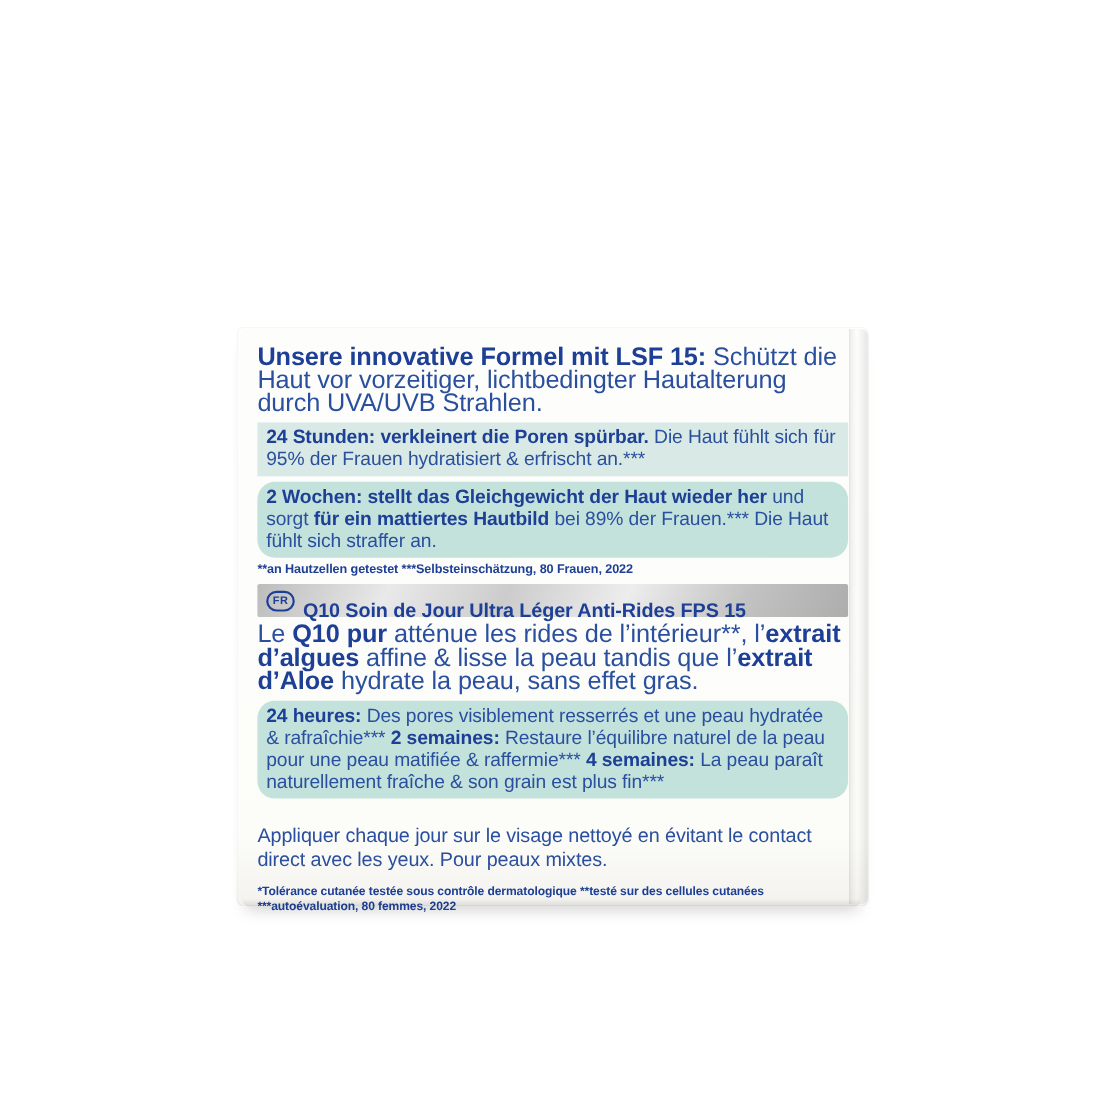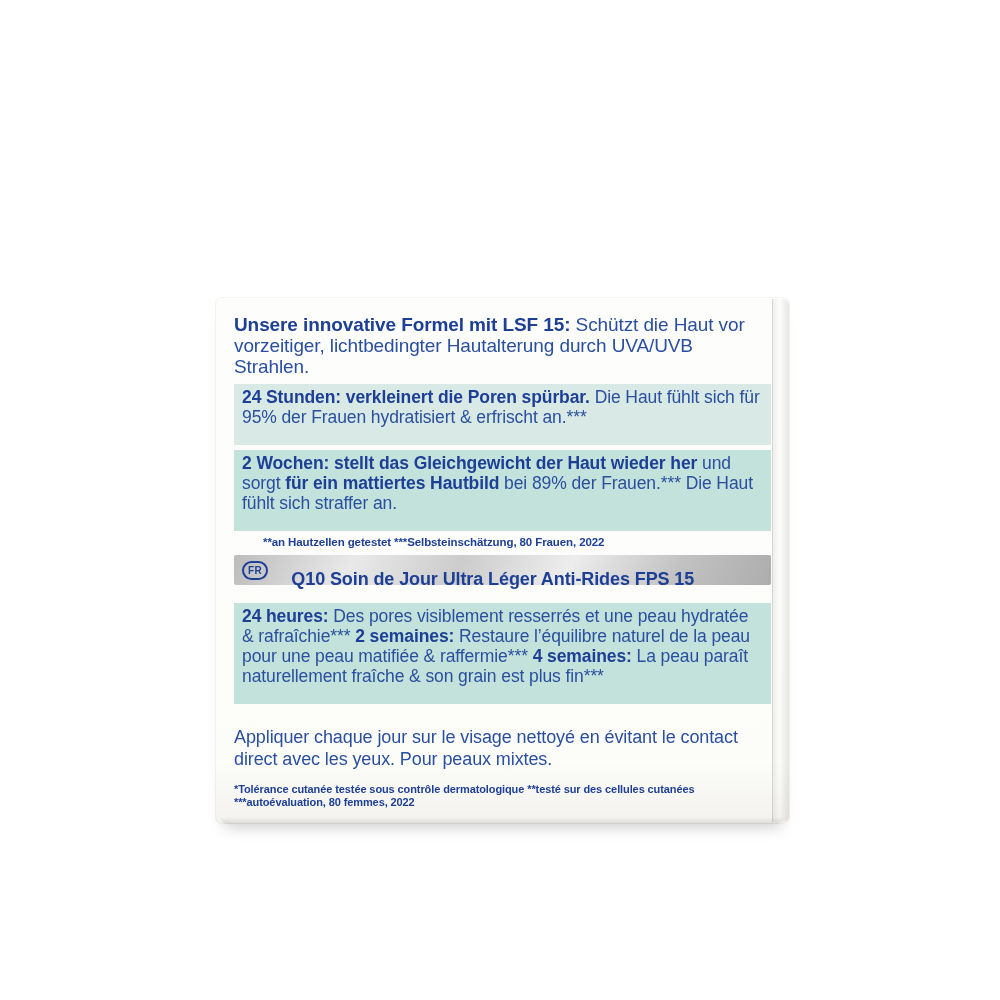--- a/index.html
+++ b/index.html
@@ -28,39 +28,39 @@
   .pack-side {
     position:absolute; left:557px; top:2px; bottom:2px; width:16px;
     border-radius:0 6px 6px 0;
     border-left:1px solid rgba(0,0,0,0.07);
     background:linear-gradient(90deg, rgba(0,0,0,0.055), rgba(255,255,255,0) 40%, rgba(0,0,0,0.09));
   }
   .pack-content {
     position:absolute; left:19px; top:17px; width:537px;
   }
   .para {
-    font-size:19px; line-height:21px; letter-spacing:-0.1px;
+    font-size:23px; line-height:21px; letter-spacing:-0.1px;
     color:var(--text_blue, #2a4f9e);
   }
   .b { font-weight:700; color:var(--bold_blue, #1d3f95); }
   .claim {
     font-size:17.5px; line-height:20px; letter-spacing:-0.1px;
-    padding:3px 8px 18px 8px; margin-top:5px;
+    padding:3px 8px 6px 8px; margin-top:5px;
   }
   .bg-mint-light { background:var(--mint_light, #d9eae6); }
-  .bg-mint-mid   { background:var(--mint_mid,   #c3e2dc); }
+  .bg-mint-mid   { background:var(--mint_mid,   #c3e2dc);border-radius:16px; }
   .bg-teal       { background:var(--teal,       #8acabf); }
   .footnote {
     font-size:11.5px; line-height:13px; font-weight:700;
     color:var(--bold_blue, #1d3f95);
-    margin-top:5px; letter-spacing:-0.1px;margin-left:29px;
+    margin-top:5px; letter-spacing:-0.1px;
   }
   .fr-bar {
     height:30px; margin:6px 0 5px 0; padding:0 8px;
-    display:flex; align-items:center; gap:23px;
+    display:flex; align-items:center; gap:7px;
     border-radius:2px;
     background:linear-gradient(113deg,#bcbcbc 0%, #e9e9e9 22%, #cccccc 42%, #ededed 62%, #c2c2c2 82%, #adadad 100%);
   }
   .fr-badge {
     flex:0 0 auto;
     border:2px solid var(--bold_blue,#1d3f95);
     color:var(--bold_blue,#1d3f95);
     border-radius:10px; height:15px; padding:0 4px;
     font-size:10px; font-weight:700; letter-spacing:0.5px;
     display:flex; align-items:center; justify-content:center;
@@ -73,21 +73,21 @@
   .usage {
     font-size:18px; line-height:22px; letter-spacing:-0.1px;
     margin-top:22px;
   }
   .fine-print {
     font-size:11px; line-height:13px; font-weight:700;
     color:var(--bold_blue,#1d3f95);
     letter-spacing:-0.1px; margin-top:13px;
   }
   .mt7 { margin-top:7px; }
-  .mt5 { margin-top:18px; }
+  .mt5 { margin-top:8px; }
 </style>
 </head>
 <body>
 
 <div class="pack">
   <div class="pack-side"></div>
 
   <div class="pack-content">
 
     <div class="para">
@@ -103,20 +103,23 @@
     </div>
 
 
     <div class="footnote">**an Hautzellen getestet  ***Selbsteinschätzung, 80 Frauen, 2022</div>
 
     <div class="fr-bar">
       <span class="fr-badge">FR</span>
       <span class="fr-title">Q10 Soin de Jour Ultra Léger Anti-Rides FPS 15</span>
     </div>
 
+    <div class="para">
+      <span>Le </span><span class="b">Q10 pur</span><span> atténue les rides de l’intérieur**, l’</span><span class="b">extrait d’algues</span><span> affine &amp; lisse la peau tandis que l’</span><span class="b">extrait d’Aloe</span><span> hydrate la peau, sans effet gras.</span>
+    </div>
 
     <div class="claim bg-mint-mid mt5">
       <span class="b">24 heures: </span><span>Des pores visiblement resserrés et une peau hydratée &amp; rafraîchie*** </span><span class="b">2 semaines: </span><span>Restaure l’équilibre naturel de la peau pour une peau matifiée &amp; raffermie*** </span><span class="b">4 semaines: </span><span>La peau paraît naturellement fraîche &amp; son grain est plus fin***</span>
     </div>
 
     <div class="usage">Appliquer chaque jour sur le visage nettoyé en évitant le contact direct avec les yeux. Pour peaux mixtes.</div>
 
     <div class="fine-print">*Tolérance cutanée testée sous contrôle dermatologique **testé sur des cellules cutanées ***autoévaluation, 80 femmes, 2022</div>
 
   </div>

